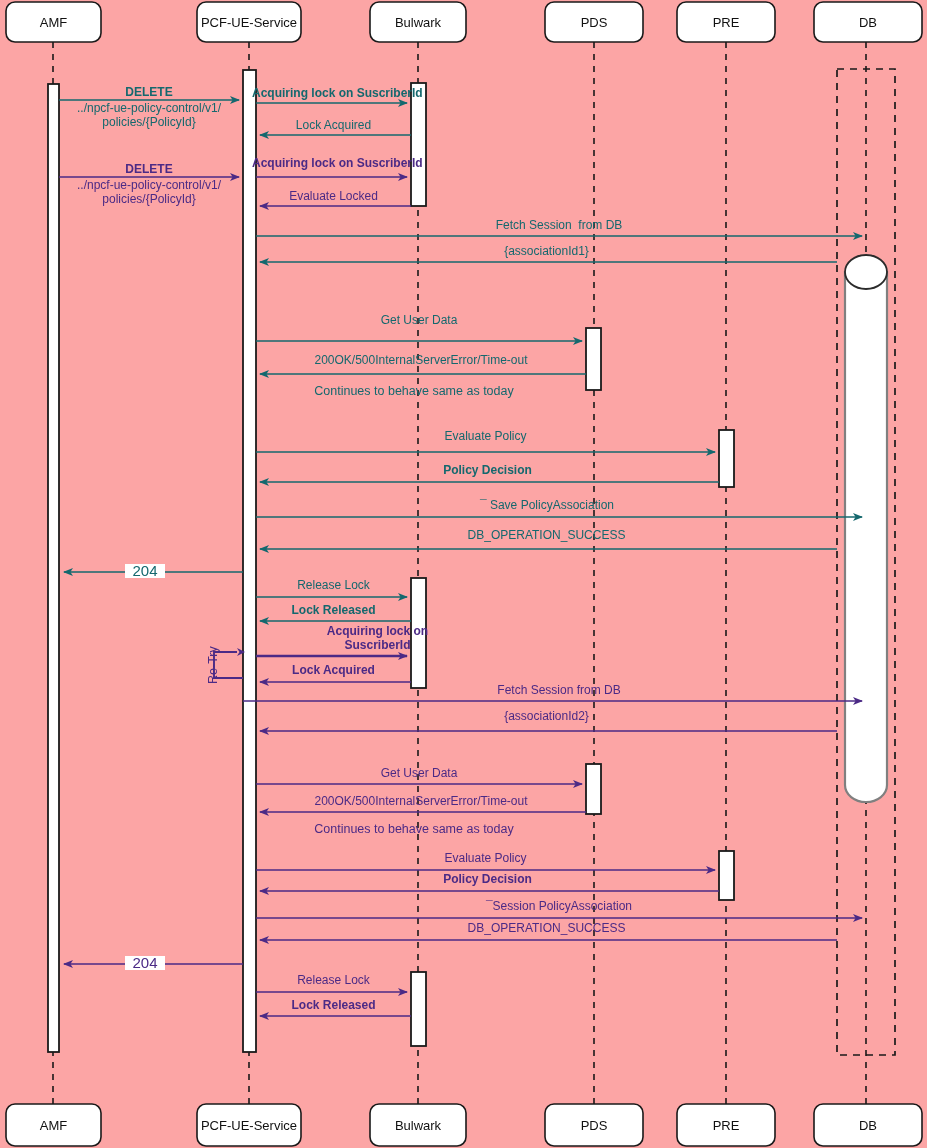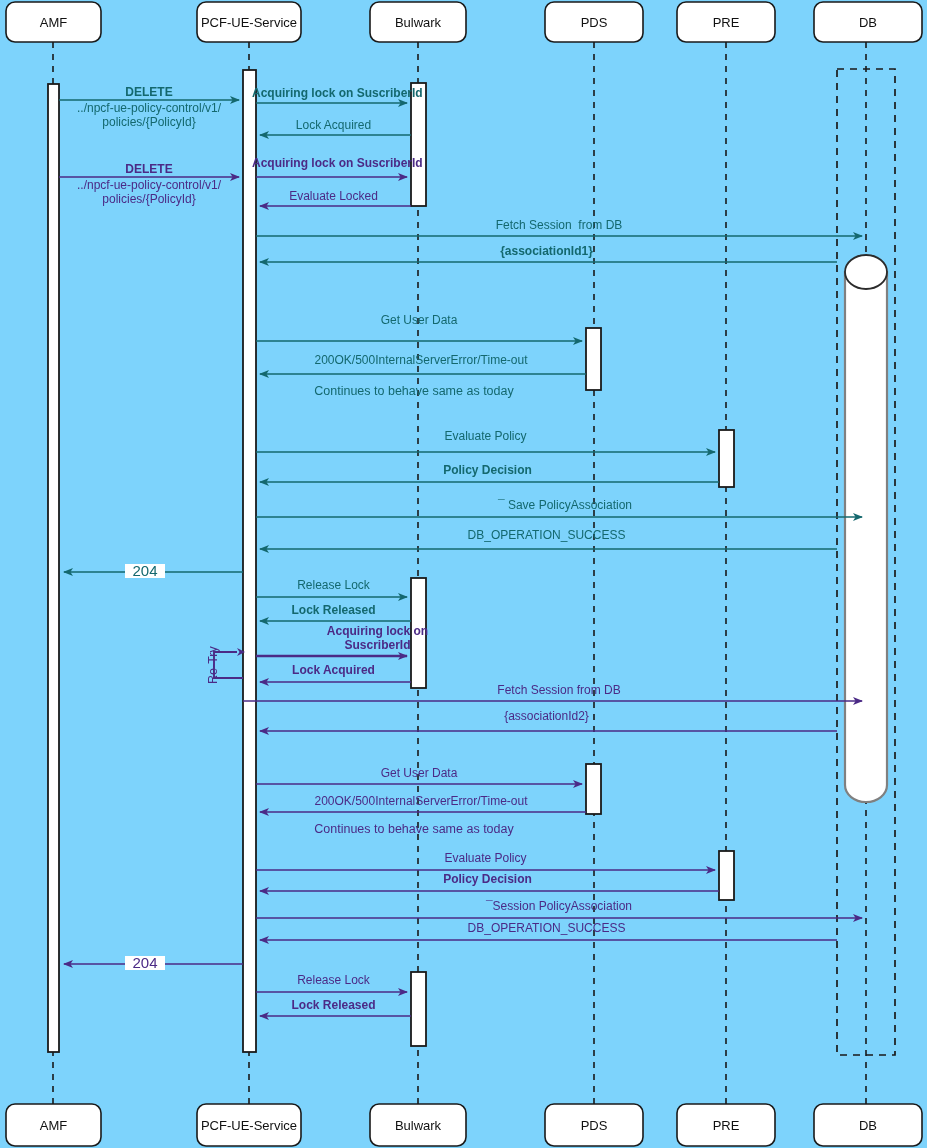--- a/index.html
+++ b/index.html
@@ -1,17 +1,17 @@
 <!DOCTYPE html>
 <html><head>
 <meta charset="utf-8">
 <style>
   html,body{margin:0;padding:0;background:#ffffff;}
   body{font-family:"Liberation Sans", sans-serif;}
-  #diagram{position:relative;width:927px;height:1148px;overflow:hidden;background:#7dd3fc;}
+  #diagram{position:relative;width:927px;height:1148px;overflow:hidden;background:#fca5a5;}
   svg#canvas{position:absolute;left:0;top:0;width:927px;height:1148px;}
   .actor-name{position:absolute;font-size:13px;color:#111;text-align:center;
               display:flex;align-items:center;justify-content:center;}
   .msg{position:absolute;font-size:12px;text-align:center;line-height:14px;white-space:pre;}
   .msg.teal{color:#14686e;}
   .msg.purple{color:#4b2a86;}
   .msg.bold{font-weight:bold;}
   .note{position:absolute;font-size:12.5px;text-align:center;white-space:pre;}
   .inlinelbl{position:absolute;font-size:15px;background:#fff;padding:0 3px;}
   .retry{position:absolute;font-size:12.5px;color:#4b2a86;
@@ -167,29 +167,29 @@
   <div class="msg teal" style="left:256px;top:118px;width:155px;">Lock Acquired</div>
 
   <div class="msg purple bold" style="left:59px;top:162px;width:180px;">DELETE</div>
   <div class="msg purple" style="left:44px;top:178px;width:210px;">../npcf-ue-policy-control/v1/
 policies/{PolicyId}</div>
 
   <div class="msg purple bold" style="left:252px;top:156px;width:162px;">Acquiring lock on SuscriberId</div>
   <div class="msg purple" style="left:256px;top:189px;width:155px;">Evaluate Locked</div>
 
   <div class="msg teal" style="left:256px;top:218px;width:606px;">Fetch Session  from DB</div>
-  <div class="msg teal" style="left:256px;top:244px;width:581px;font-weight:bold;">{associationId1}</div>
+  <div class="msg teal" style="left:256px;top:244px;width:581px;">{associationId1}</div>
 
   <div class="msg teal" style="left:256px;top:313px;width:326px;">Get User Data</div>
   <div class="msg teal" style="left:256px;top:353px;width:330px;">200OK/500InternalServerError/Time-out</div>
 
   <div class="msg teal" style="left:256px;top:429px;width:459px;">Evaluate Policy</div>
   <div class="msg teal bold" style="left:256px;top:463px;width:463px;">Policy Decision</div>
 
-  <div class="msg teal" style="left:262px;top:498px;width:606px;">¯ Save PolicyAssociation</div>
+  <div class="msg teal" style="left:244px;top:498px;width:606px;">¯ Save PolicyAssociation</div>
   <div class="msg teal" style="left:256px;top:528px;width:581px;">DB_OPERATION_SUCCESS</div>
 
   <div class="inlinelbl msg teal" style="left:125px;top:564px;width:34px;">204</div>
 
   <div class="msg teal" style="left:256px;top:578px;width:155px;">Release Lock</div>
   <div class="msg teal bold" style="left:256px;top:603px;width:155px;">Lock Released</div>
 
   <div class="msg purple bold" style="left:256px;top:624px;width:155px;margin-left:44px;">Acquiring lock on
 SuscriberId</div>
   <div class="msg purple bold" style="left:256px;top:663px;width:155px;">Lock Acquired</div>

